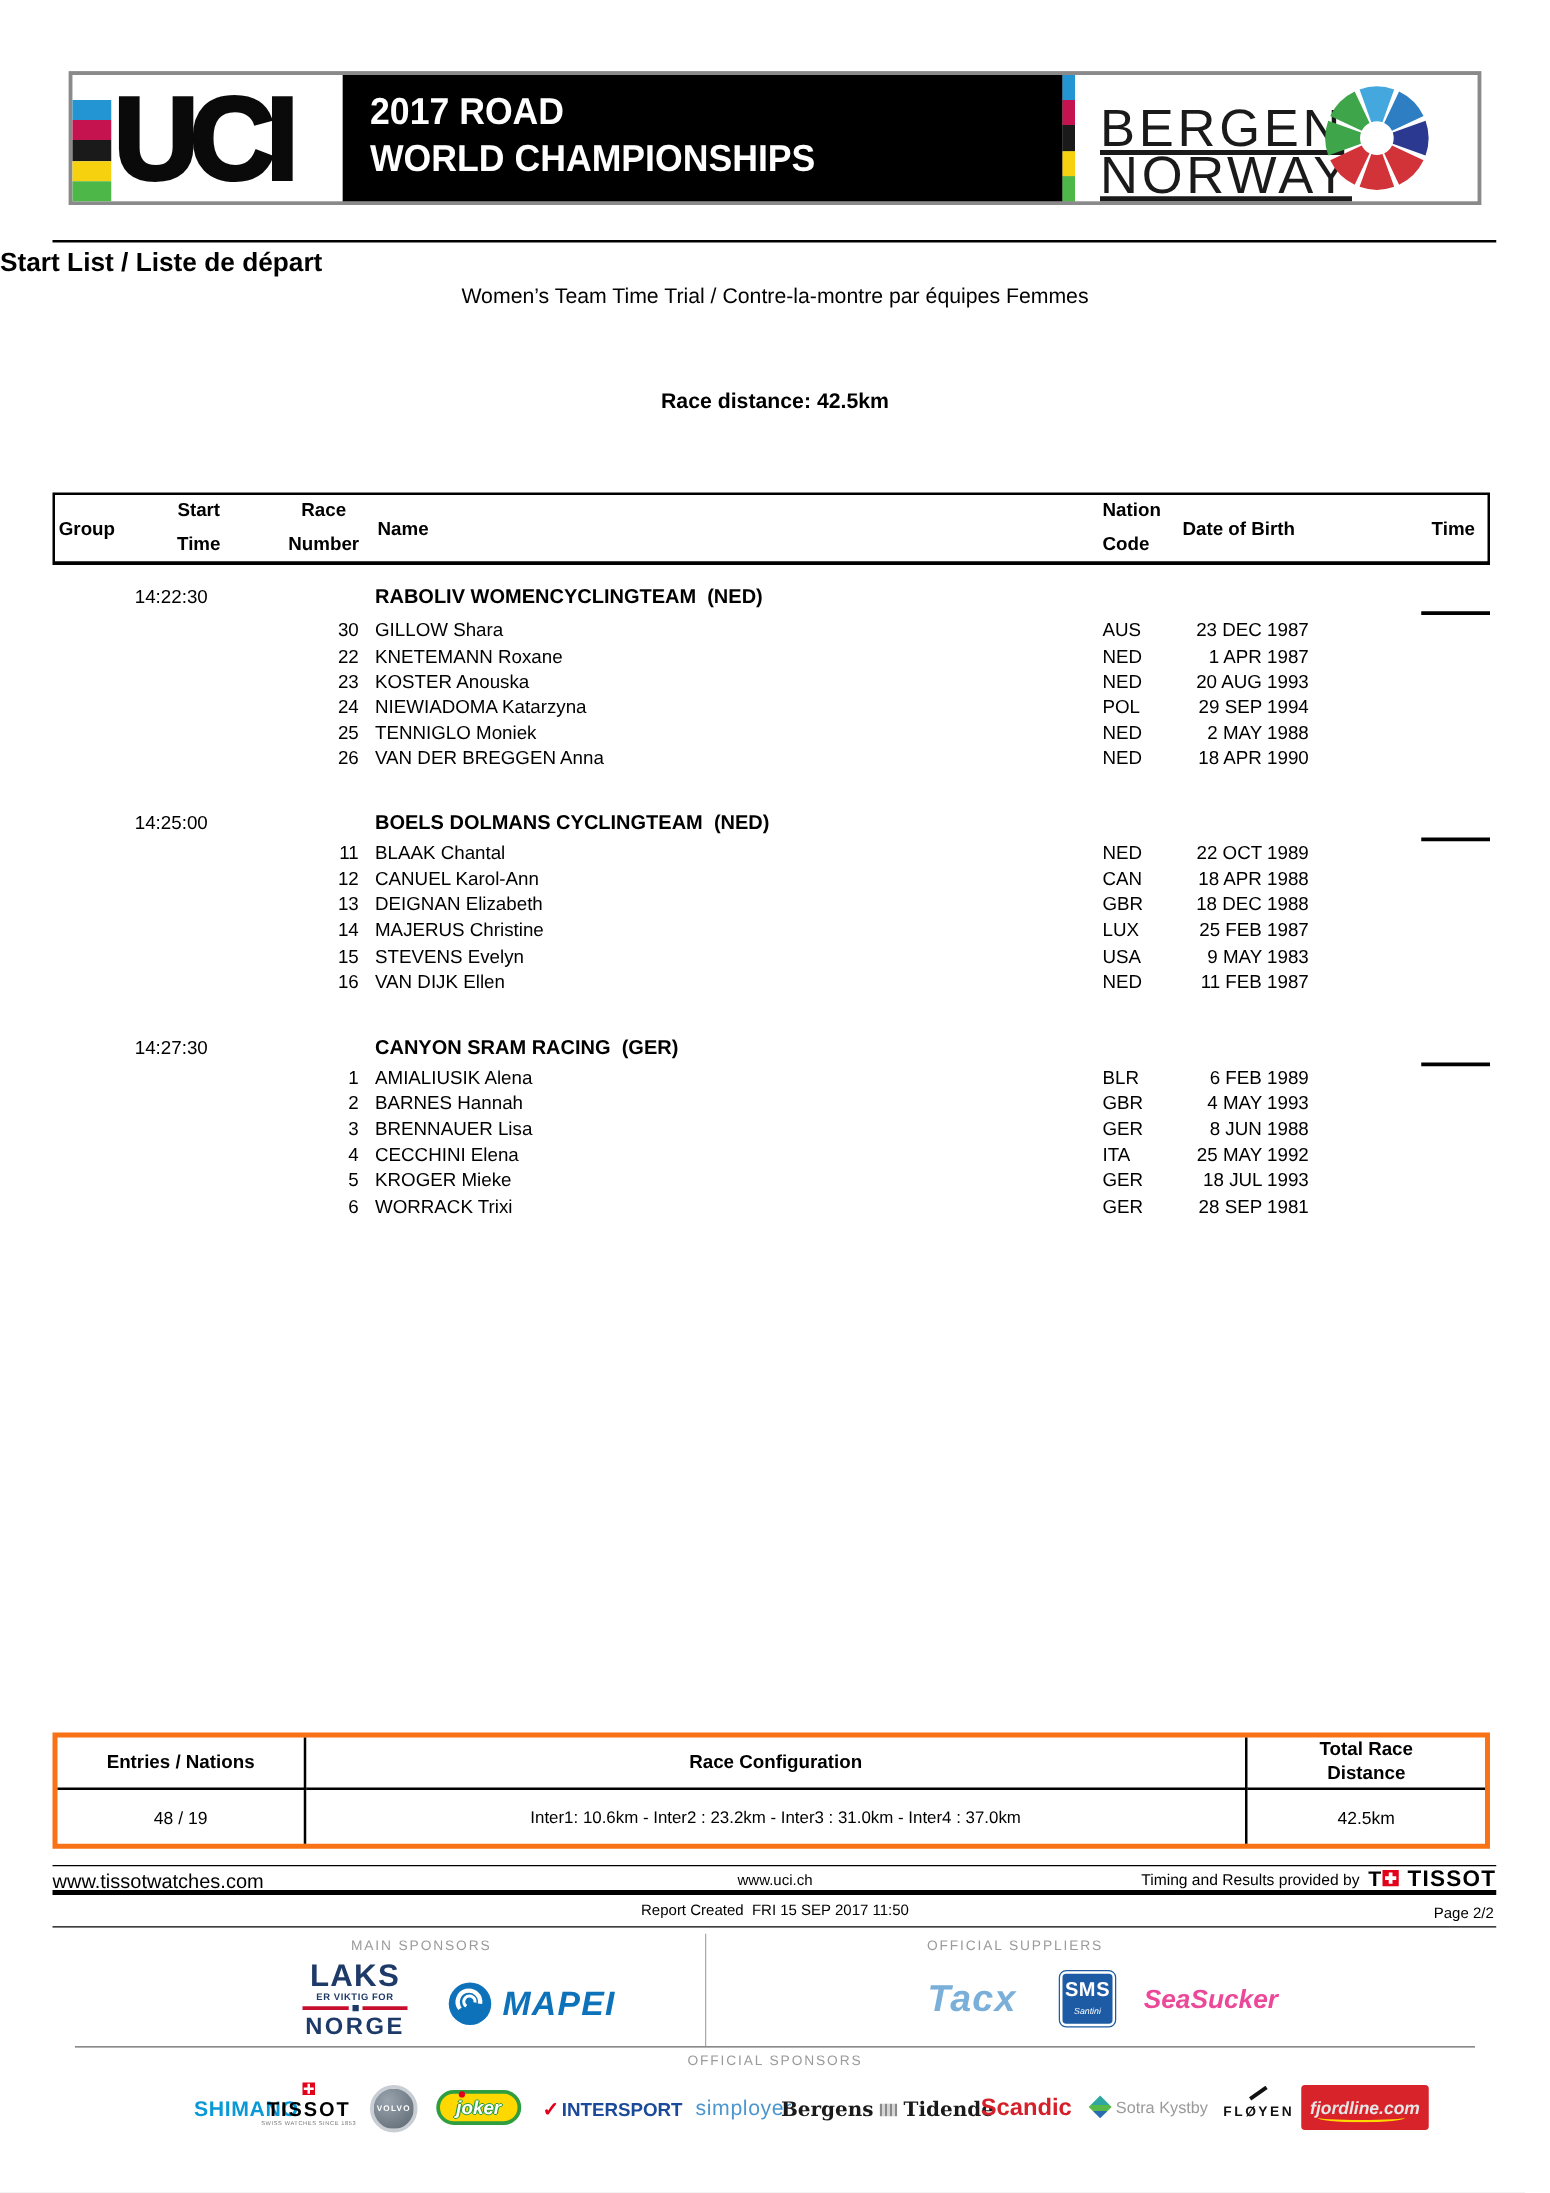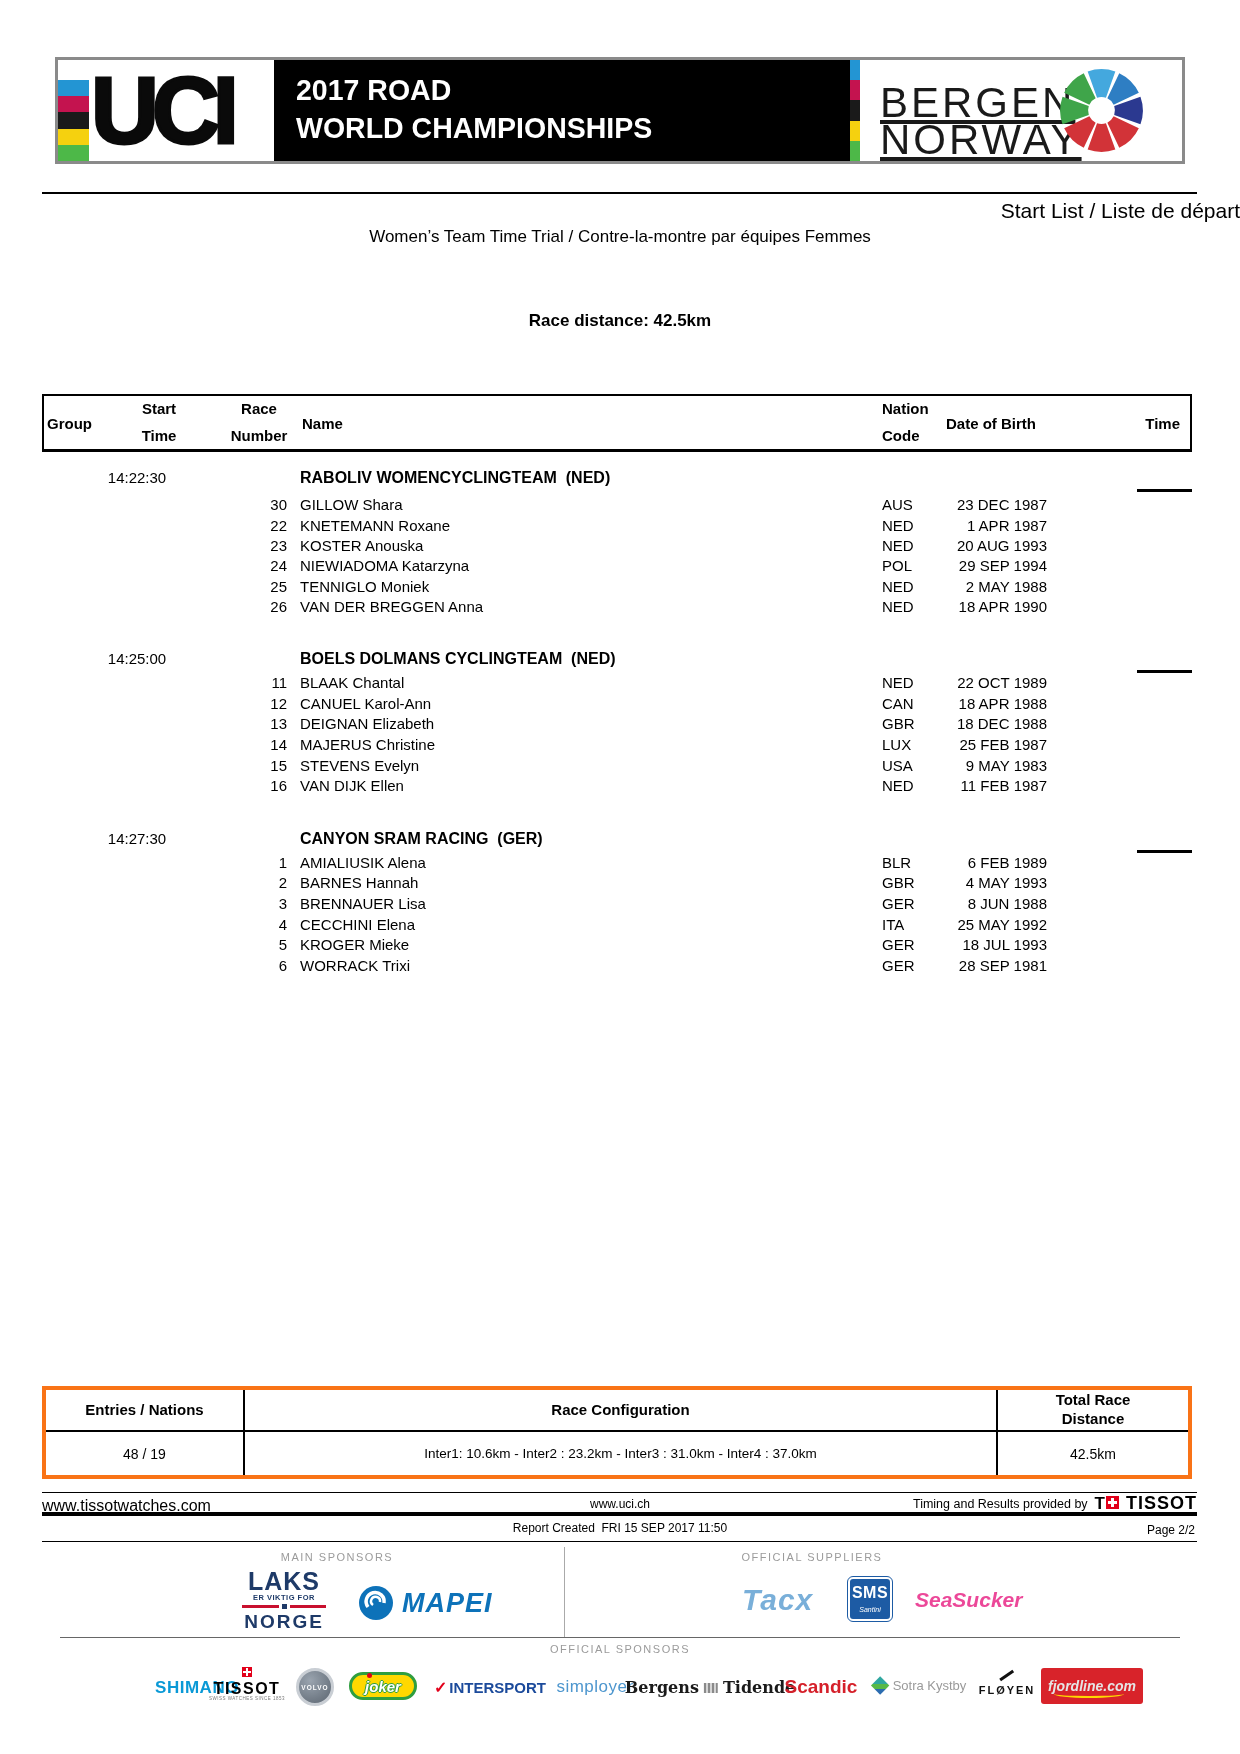--- a/index.html
+++ b/index.html
@@ -20,22 +20,22 @@
                  transform:scaleX(0.95); transform-origin:left; white-space:nowrap; }
   .b-vstripe { width:10px; display:flex; flex-direction:column; }
   .b-vstripe div { flex:1; }
   .b-host { flex:1; position:relative; background:#fff; }
   .host-text { position:absolute; left:20px; top:24px; font-size:42px; line-height:37px;
                letter-spacing:3px; color:#1a1a1a;text-decoration:underline; }
   .host-logo { position:absolute; right:34px; top:4px; width:93px; height:93px; }
 
   
   .rule1 { position:absolute; left:42px; top:192px; width:1155px; height:2px; background:#000; }
-  .title { position:absolute; left:0; top:199px; width:1240px; text-align:right;
-           font-size:21px; font-weight:400; }
+  .title { position:absolute; left:0; top:199px; width:1240px; text-align:left;
+           font-size:21px; font-weight:700; }
   .subtitle { position:absolute; left:0; top:227px; width:1240px; text-align:center; font-size:17px; }
   .racedist { position:absolute; left:0; top:311px; width:1240px; text-align:center;
               font-size:17px; font-weight:700; }
 
   
   .thead { position:absolute; left:42px; top:394px; width:1150px; height:58px;
            border:2px solid #000; border-bottom-width:3px; font-weight:700; font-size:15px; }
   .thead span { position:absolute; white-space:nowrap; }
   .h-group  { left:3px;  top:19px; }
   .h-start1 { left:75px;  top:4px;  width:80px; text-align:center; }

